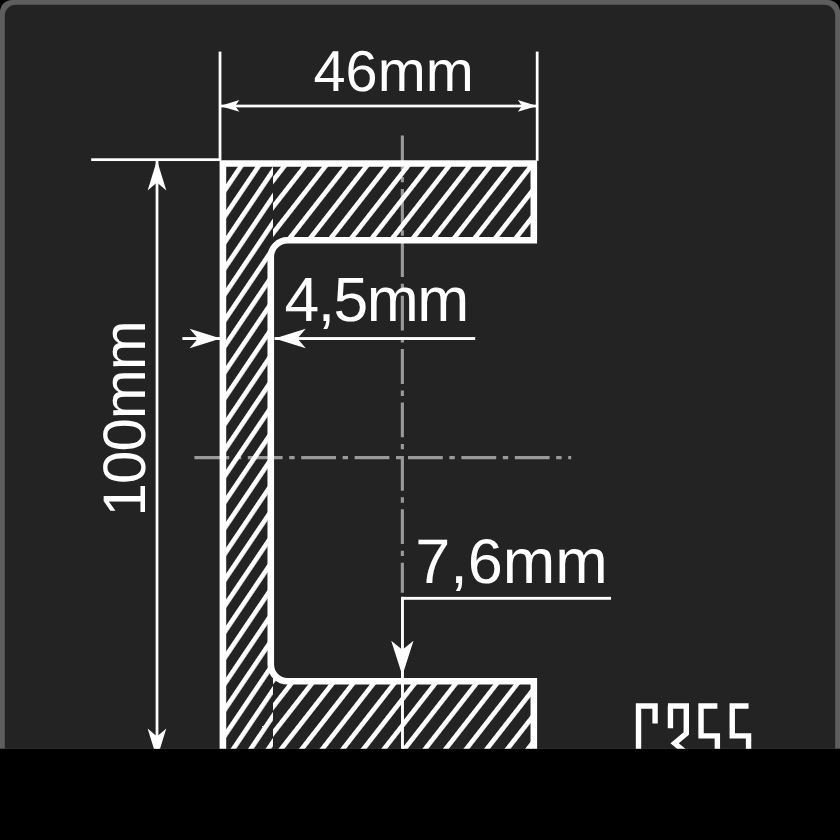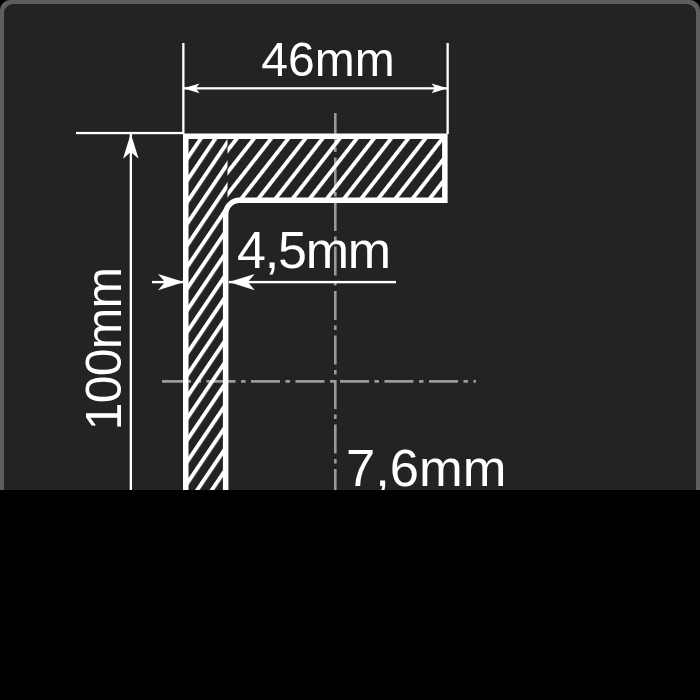--- a/index.html
+++ b/index.html
@@ -1,16 +1,16 @@
 <!DOCTYPE html>
 <html><head>
 <meta charset="utf-8">
 <style>
   html,body{margin:0;padding:0;background:#000;}
-  .wrap{width:700px;height:490px;position:relative;font-family:"Liberation Sans",sans-serif;}
+  .wrap{width:700px;height:624px;position:relative;font-family:"Liberation Sans",sans-serif;}
   svg{display:block;}
 </style>
 </head>
 <body>
 <div class="wrap">
 <svg width="700" height="700" viewBox="0 0 700 700" xmlns="http://www.w3.org/2000/svg">
   <defs>
 
     <pattern id="hf" width="13.5" height="12" patternUnits="userSpaceOnUse" patternTransform="rotate(38)">
       <rect x="0" y="0" width="3.9" height="12" fill="#ffffff"></rect>

